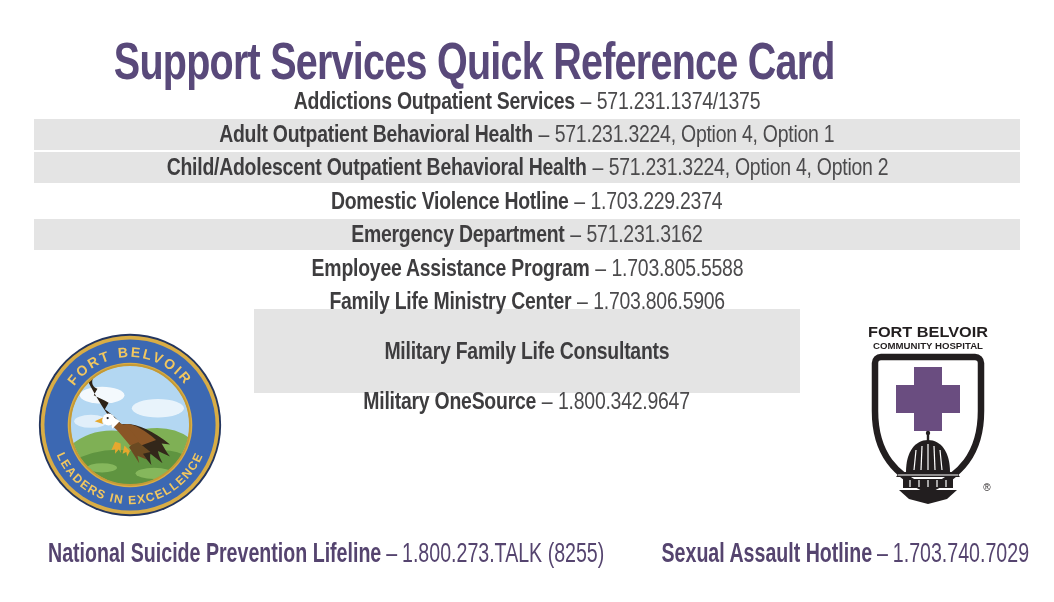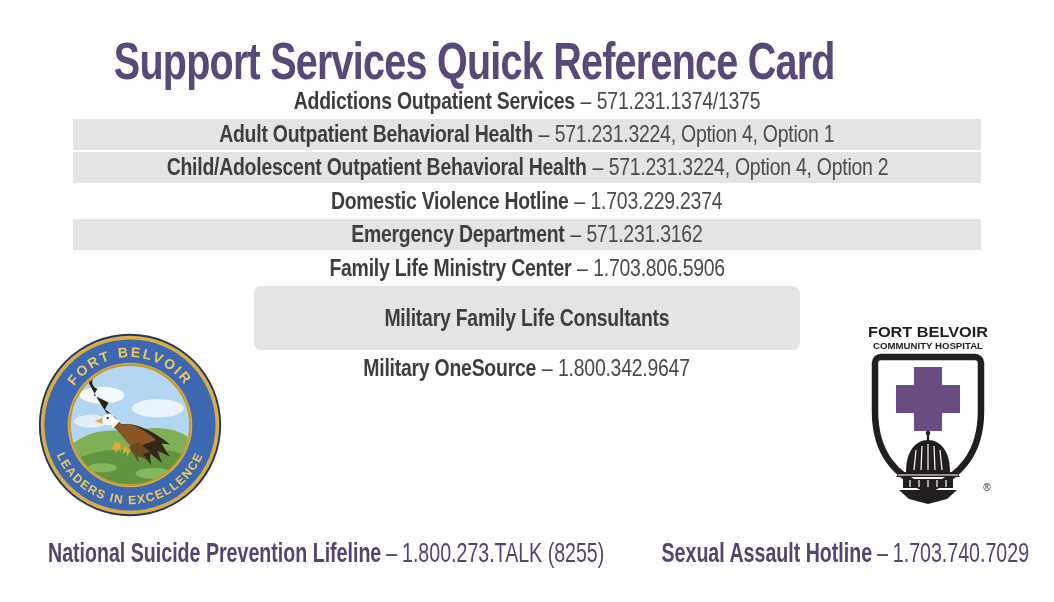--- a/index.html
+++ b/index.html
@@ -12,23 +12,23 @@
     display:inline-block;white-space:nowrap;
     font-size:52px;font-weight:700;letter-spacing:-1px;
     color:var(--title-purple,#59497a);
     transform:scaleX(.76);transform-origin:center;
   }
   .list{position:absolute;top:84px;left:0;width:1054px;}
   .row{height:33.4px;display:flex;justify-content:center;align-items:center;}
   .row2{height:66.8px;}
   .bar{height:31px;display:flex;flex-direction:column;justify-content:center;align-items:center;}
   .bar.gray{background:var(--bar-gray,#e4e4e4);}
-  .bar.wide{width:908px;}
+  .bar.wide{width:986px;}
   .bar.narrow{width:546px;}
-  .bar.tall{height:64px;border-radius:7px;}
+  .bar.tall{height:84px;}
   .line{height:32px;display:flex;align-items:center;justify-content:center;}
   .txt{
     display:inline-block;white-space:nowrap;
     font-size:24px;color:var(--text-dark,#3e3d3f);letter-spacing:-0.3px;
     transform:scaleX(.81);transform-origin:center;
   }
   .txt b{font-weight:700;}
   .num{font-weight:400;color:var(--number-gray,#4b4a4c);}
   .sep{font-weight:400;color:var(--number-gray,#4b4a4c);margin:0 7px;}
   .footer{position:absolute;top:535px;left:12px;width:1054px;height:42px;
@@ -76,20 +76,25 @@
         <span class="txt"><b>Domestic Violence Hotline</b><span class="sep">–</span><span class="num">1.703.229.2374</span></span>
       </div>
   </div>
 
   <div class="row">
     <div class="bar gray wide">
         <span class="txt"><b>Emergency Department</b><span class="sep">–</span><span class="num">571.231.3162</span></span>
       </div>
   </div>
 
+  <div class="row">
+    <div class="bar">
+        <span class="txt"><b>Employee Assistance Program</b><span class="sep">–</span><span class="num">1.703.805.5588</span></span>
+      </div>
+  </div>
 
 
   <div class="row">
     <div class="bar">
         <span class="txt"><b>Family Life Ministry Center</b><span class="sep">–</span><span class="num">1.703.806.5906</span></span>
       </div>
   </div>
 
   <div class="row row2">
     <div class="bar gray narrow tall">

